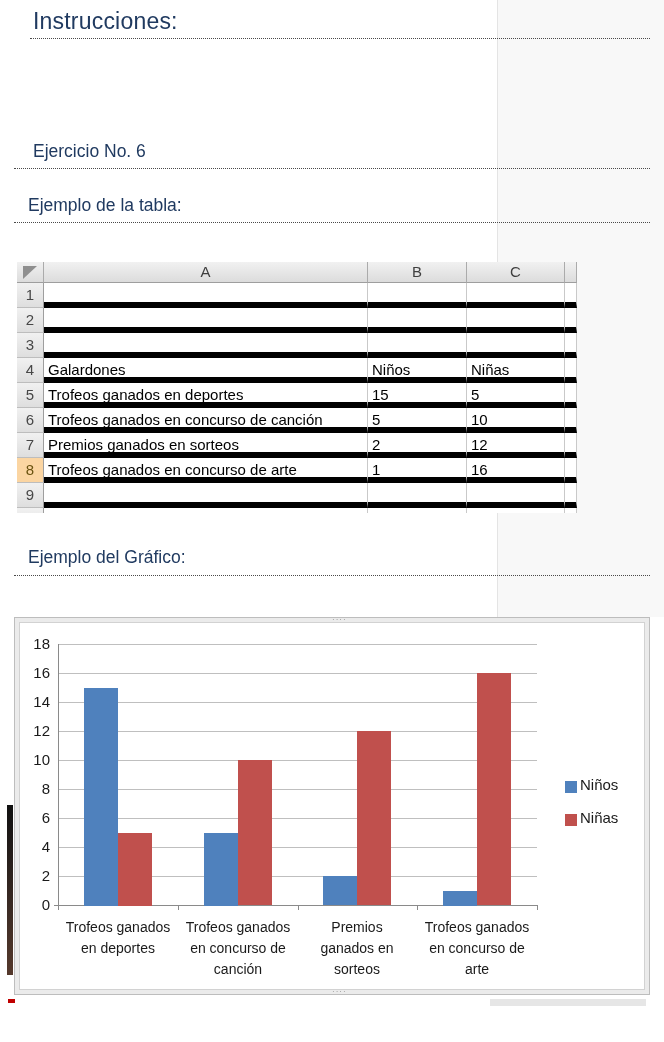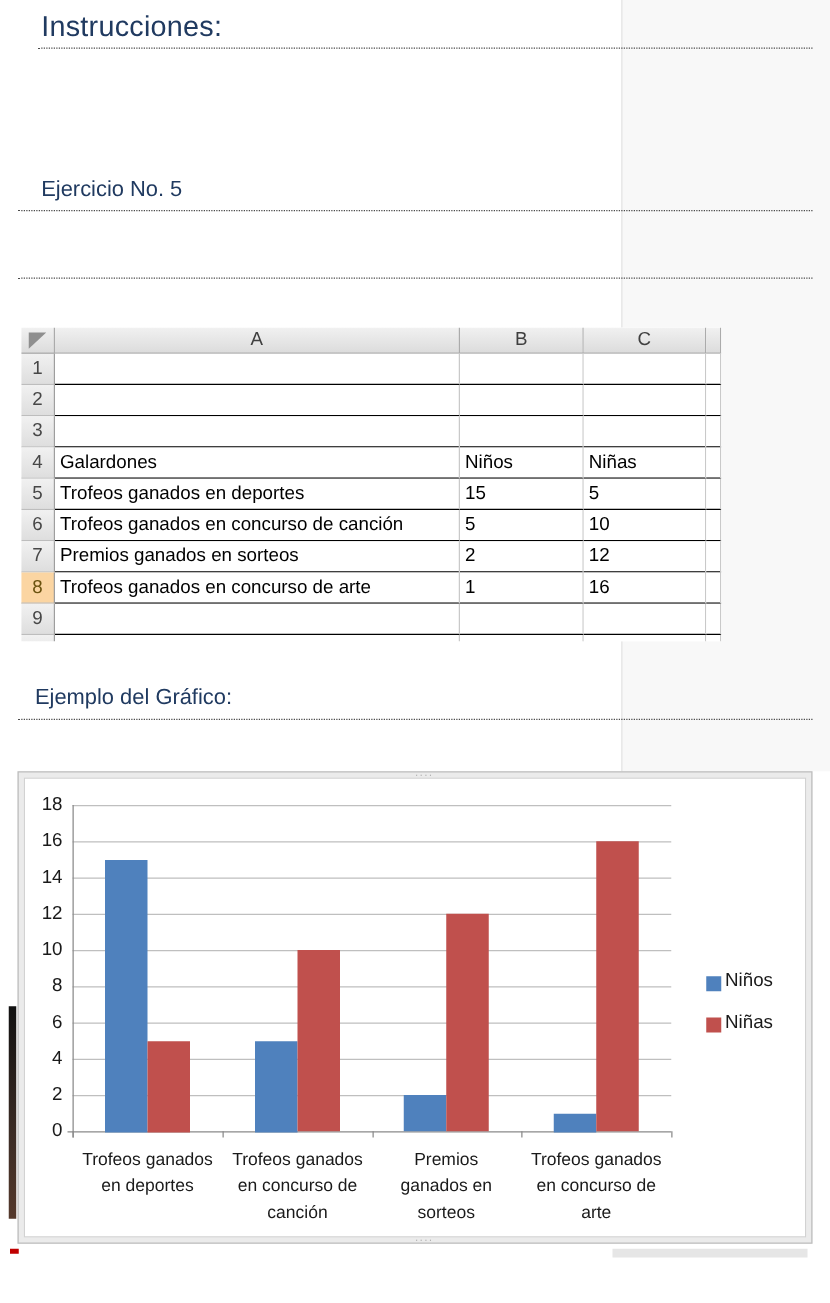--- a/index.html
+++ b/index.html
@@ -14,21 +14,21 @@
   
   .doc-title { position:absolute; left:33px; top:8px; font-size:23px; color:#203a60; letter-spacing:.2px; }
   .dotted { position:absolute; height:0; border-bottom:1px dotted #4a4a4a; }
   .intro { position:absolute; left:14px; top:55px; width:606px; font-size:16.5px; line-height:25px; color:#1f5796; }
   .sec-h { position:absolute; font-size:17.5px; color:#203a60; }
 
   
   .sheet { position:absolute; left:17px; top:262px; width:560px; height:251px;
            overflow:hidden; background:#fff; font-size:15px; color:#000; }
   .srow { display:flex; }
-  .scell { flex:none; border-right:1px solid #c9c9c9; border-bottom:1px solid #000000;
+  .scell { flex:none; border-right:1px solid #c9c9c9; border-bottom:6px solid #000000;
            height:25px; line-height:24px; padding:0 4px; white-space:nowrap; overflow:hidden; background:#fff; }
   .scell.num { padding-right:7px; }
   .shdr { background:linear-gradient(#f1f1f1,#dcdcdc); border-right:1px solid #ababab;
           border-bottom:1px solid #9e9e9e; color:#3f3f3f; text-align:center; }
   .srow.head .scell { height:21px; line-height:20px; }
   .rowhdr { background:linear-gradient(#f1f1f1,#dedede); border-right:1px solid #9e9e9e;
             border-bottom:1px solid #bdbdbd; color:#474747; text-align:center; padding:0; }
   .rowhdr.hl { background:#fbd5a2; color:#6b5310; }
   .corner { position:relative; }
   .corner .tri { position:absolute; left:6px; top:4px; width:0; height:0;
@@ -60,23 +60,24 @@
 <body>
 
 <div class="page">
 
   <div class="side-panel"></div>
 
   <div class="doc-title">Instrucciones:</div>
   <div class="dotted" style="left:30px; top:38px; width:620px;"></div>
 
 
-  <div class="sec-h" style="left:33px; top:141px;">Ejercicio No. 5</div>
+  <div class="sec-h" style="left:33px; top:141px;">Ejercicio No. 6</div>
   <div class="dotted" style="left:14px; top:168px; width:636px;"></div>
 
+  <div class="sec-h" style="left:28px; top:195px;">Ejemplo de la tabla:</div>
   <div class="dotted" style="left:14px; top:222px; width:636px;"></div>
 
   <div class="sheet" id="sheet">
       <div class="srow head">
         <div class="scell shdr corner" style="width: 27px;">
           <div class="tri"></div>
         </div>
         <div class="scell shdr" style="width: 324px;">A</div>
         <div class="scell shdr" style="width: 99px;">B</div>
         <div class="scell shdr" style="width: 98px;">C</div>

